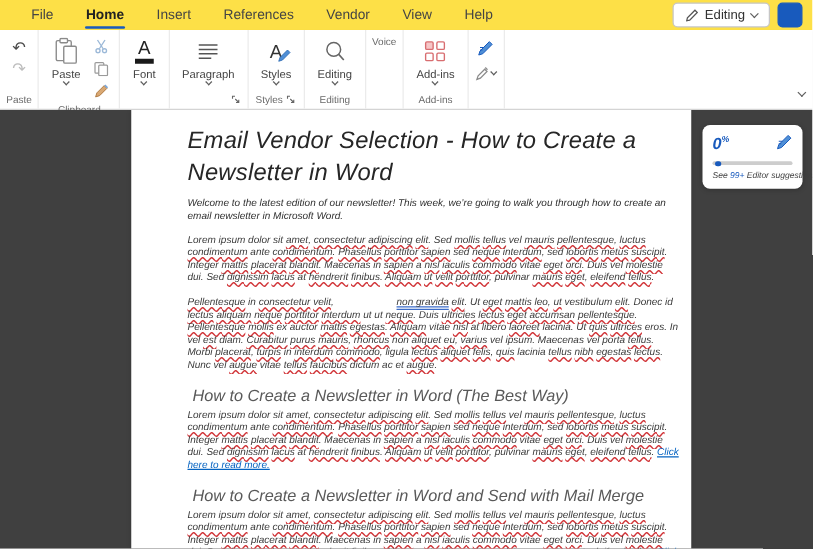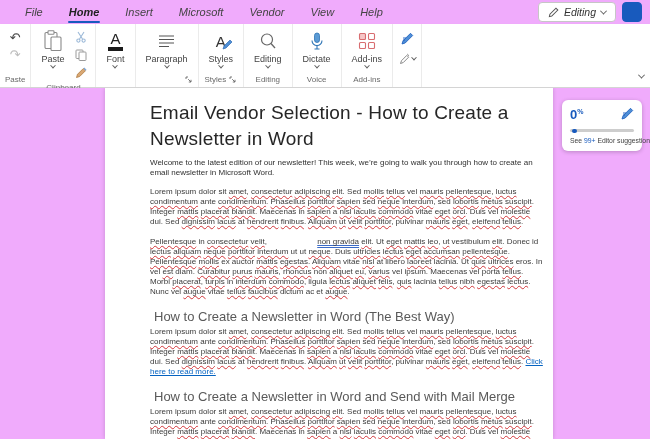--- a/index.html
+++ b/index.html
@@ -1,20 +1,20 @@
 <!DOCTYPE html>
 <html style="--accent: #185abd; --link: #0563c1; --spell: #d13438; --grammar: #3b6bc7;"><head>
 <meta charset="utf-8">
 <style>
   * { margin:0; padding:0; box-sizing:border-box; }
   html,body { width:650px; height:439px; overflow:hidden; }
   body { font-family:"Liberation Sans", sans-serif; background:#fff; color:#404040; }
 
   
-  .menubar { height:24px; display:flex; align-items:center; padding:0 8px 0 12px; background:#f0abfc;font-style:italic; }
+  .menubar { height:24px; display:flex; align-items:center; padding:0 8px 0 12px; background:#fde047; }
   .menu-tabs { display:flex; align-items:center; gap:0; height:100%; }
   .menu-tab { position:relative; height:100%; display:flex; align-items:center; padding:0 13px; font-size:11px; color:#444; cursor:pointer; white-space:nowrap; }
   .menu-tab.active { font-weight:700; color:#222; }
   .menu-tab.active::after { content:""; position:absolute; left:12px; right:12px; bottom:1px; height:2.5px; border-radius:2px; background:var(--accent); }
   .menubar-right { margin-left:auto; display:flex; align-items:center; gap:6px; }
   .chrome-btn { display:flex; align-items:center; gap:5px; height:20px; padding:0 9px; border:1px solid #c6c6c6; border-radius:4px; background:#fff; font-size:10.5px; color:#333; cursor:pointer; }
   .chrome-btn.primary { background:var(--accent); border-color:var(--accent); color:#fff; }
   .chev { display:inline-block; width:5px; height:5px; border-right:1.2px solid #5f5f5f; border-bottom:1.2px solid #5f5f5f; transform:rotate(45deg) translate(-1px,-1px); }
   .chev.tiny { width:4px; height:4px; }
 
@@ -28,21 +28,21 @@
   .smallbtn { display:flex; align-items:center; justify-content:center; width:18px; height:16px; cursor:pointer; border-radius:2px; }
   .undo-col { display:flex; flex-direction:column; align-items:center; gap:4px; padding-top:4px; }
   .undo-glyph { font-size:13px; line-height:13px; color:#4a4a4a; cursor:pointer; }
   .undo-glyph.disabled { color:#bdbdbd; }
   .fontA { font-size:15px; font-weight:500; color:#222; line-height:14px; text-align:center; }
   .fontA-bar { width:15px; height:4px; background:#1a1a1a; margin-top:1px; }
   .launcher { cursor:pointer; }
   .ribbon-collapse { position:absolute; right:6px; bottom:4px; cursor:pointer; }
 
   
-  .canvas { position:relative; height:351px; background:#f0abfc; overflow:hidden; }
+  .canvas { position:relative; height:351px; background:#404040; overflow:hidden;font-style:italic; }
   .page { position:absolute; left:105px; top:0; width:448px; height:351px; background:#fff; box-shadow:0 0 4px rgba(0,0,0,.18); padding:12px 10px 0 45px; cursor:text; }
   .doc-title { font-size:19px; font-weight:400; color:#262626; line-height:1.35; letter-spacing:.2px; margin-bottom:7px; max-width:398px; }
   .doc-intro { font-size:8px; color:#2f2f2f; line-height:10px; margin-bottom:9px; max-width:385px; }
   .doc-para { font-size:8px; color:#3a3a3a; line-height:10px; margin-bottom:10px; max-width:393px; }
   .doc-h2 { font-size:13px; font-weight:400; color:#595959; margin:12px 4px 3px; }
   .sp { text-decoration:underline; text-decoration-style:wavy; text-decoration-color:var(--spell); text-decoration-thickness:1px; text-underline-offset:1px; }
   .gr { text-decoration:underline; text-decoration-style:double; text-decoration-color:var(--grammar); text-underline-offset:1px;padding-left:48px; }
   .doclink { color:var(--link); text-decoration:underline; cursor:pointer; }
 
   
@@ -58,21 +58,21 @@
   svg { display:block; }
 </style>
 </head>
 <body>
 
 <div class="menubar">
   <div class="menu-tabs" id="menu-tabs">
       <span class="menu-tab">File</span>
       <span class="menu-tab active">Home</span>
       <span class="menu-tab">Insert</span>
-      <span class="menu-tab">Microsoft</span>
+      <span class="menu-tab">References</span>
       <span class="menu-tab">Vendor</span>
       <span class="menu-tab">View</span>
       <span class="menu-tab">Help</span>
     </div>
   <div class="menubar-right">
     <div class="chrome-btn">
       <span>
         <svg width="11" height="11" viewBox="0 0 12 12">
             <path d="M1.5 10.5l.6-2.6 6.6-6.6 2 2-6.6 6.6-2.6.6z" fill="none" stroke="#555" stroke-width="1.1"></path>
           </svg>
@@ -210,33 +210,20 @@
             </svg>
         </span>
         <span>Editing</span>
         <span class="chev tiny"></span>
       </div>
     </div>
     <div class="rgroup-label">Editing</div>
   </div>
 
   <div class="rgroup">
-    <div class="rgroup-content">
-      <div class="bigbtn">
-        <span class="icon-slot">
-          <svg width="14" height="19" viewBox="0 0 14 19">
-              <rect x="4.5" y="1" width="5" height="9.5" rx="2.5" fill="#5b9bd5" stroke="#2e74b5" stroke-width="0.8"></rect>
-              <path d="M2 8.5a5 5 0 0 0 10 0" fill="none" stroke="#2e74b5" stroke-width="1.1"></path>
-              <path d="M7 13.5v3M4.5 17h5" stroke="#2e74b5" stroke-width="1.1"></path>
-            </svg>
-        </span>
-        <span>Dictate</span>
-        <span class="chev tiny"></span>
-      </div>
-    </div>
     <div class="rgroup-label">Voice</div>
   </div>
 
   <div class="rgroup">
     <div class="rgroup-content">
       <div class="bigbtn">
         <span class="icon-slot">
           <svg width="18" height="18" viewBox="0 0 18 18">
               <rect x="1.5" y="1.5" width="6" height="6" rx="1" fill="#f6c6c7" stroke="#d86d70" stroke-width="1.1"></rect>
               <rect x="10.5" y="1.5" width="6" height="6" rx="1" fill="none" stroke="#d86d70" stroke-width="1.1"></rect>

